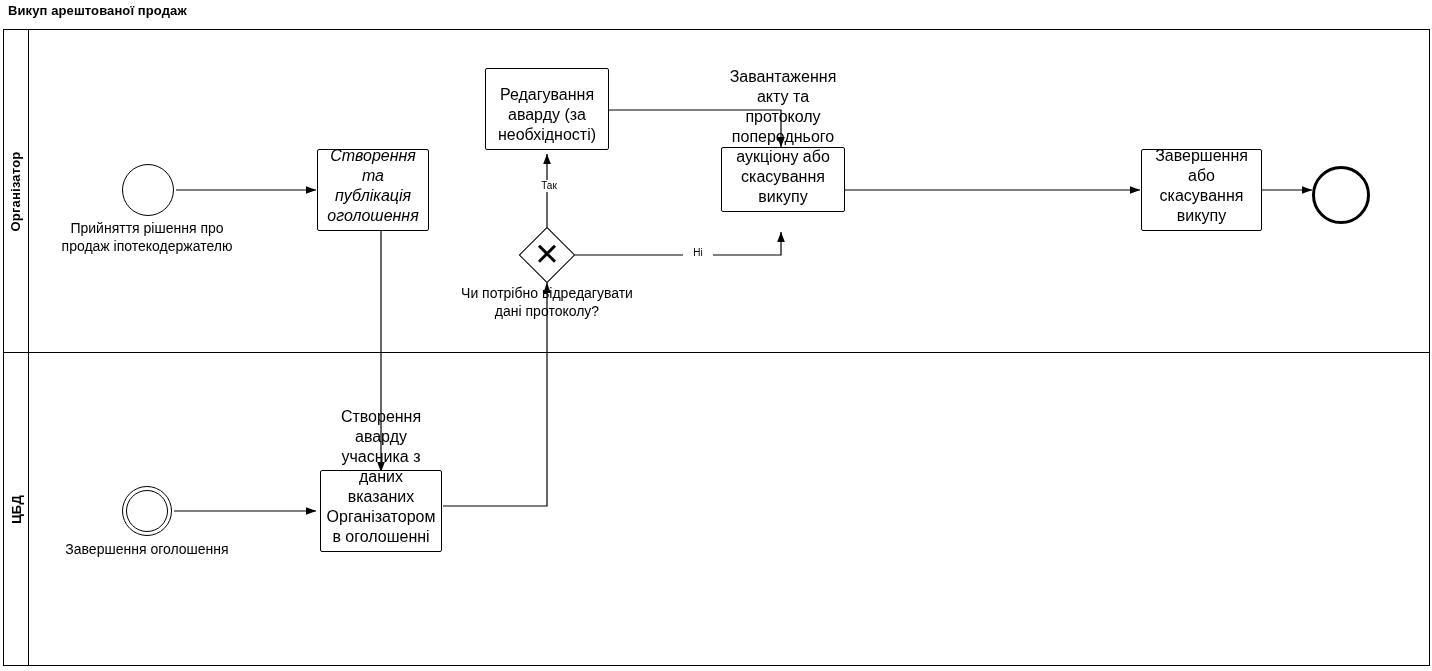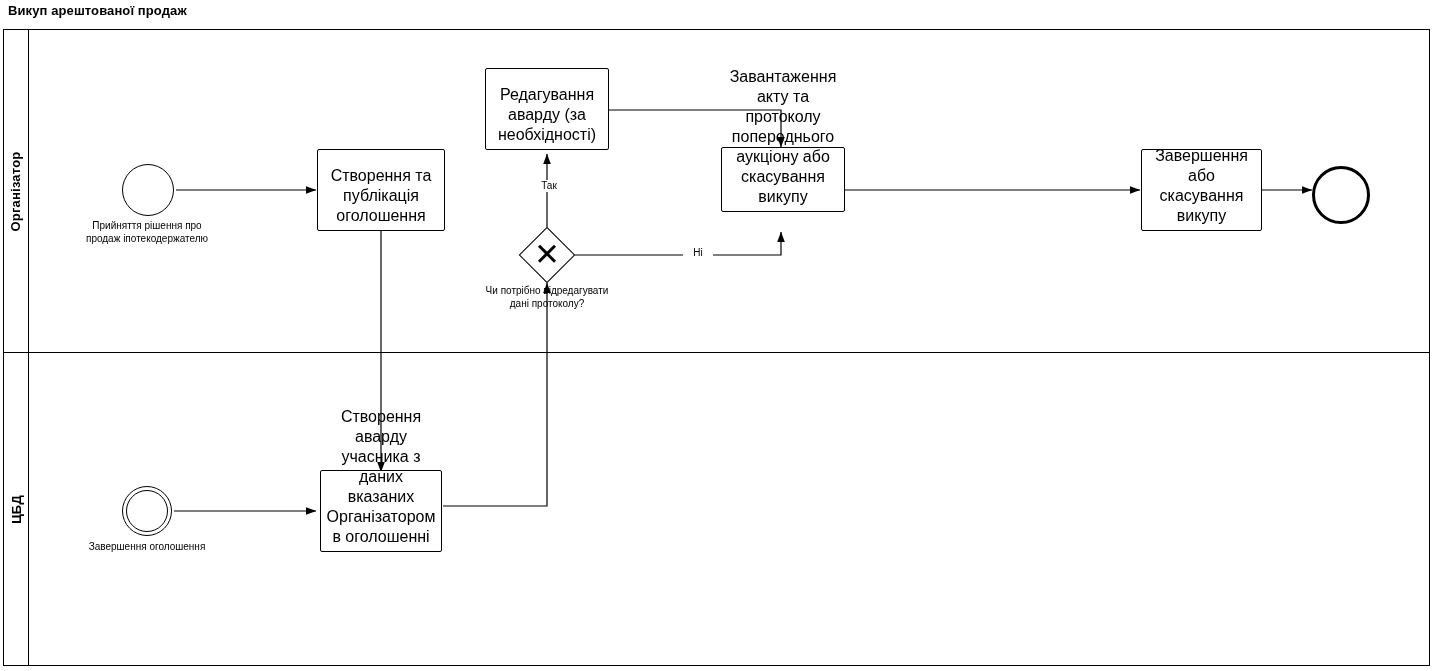--- a/index.html
+++ b/index.html
@@ -131,21 +131,21 @@
     position: absolute;
     font-size: 31px;
     font-weight: bold;
     line-height: 1;
     color: #000000;
     text-align: center;
     font-family: "DejaVu Sans", sans-serif;
   }
   .elabel {
     position: absolute;
-    font-size: 10px;
+    font-size: 14px;
     line-height: 1.25;
     text-align: center;
     color: #000000;
     white-space: pre-line;
   }
   .flowlabel {
     position: absolute;
     font-size: 10px;
     line-height: 1.2;
     text-align: center;
@@ -207,21 +207,21 @@
 
   <div class="event start" style="left:122px; top:164px; width:52px; height:52px;"></div>
   <div class="elabel" style="left:47px; top:220px; width:200px;">Прийняття рішення про
 продаж іпотекодержателю</div>
 
   <div class="event end" style="left:1312px; top:166px; width:58px; height:58px;"></div>
 
   <div class="event intermediate" style="left:122px; top:486px; width:50px; height:50px;"></div>
   <div class="elabel" style="left:52px; top:541px; width:190px;">Завершення оголошення</div>
 
-  <div class="task" style="left:317px; top:149px; width:128px; height:82px;">
+  <div class="task" style="left:317px; top:149px; width:112px; height:82px;font-style:italic;">
     <span>Створення та публікація оголошення</span>
   </div>
 
   <div class="task" style="left:485px; top:68px; width:124px; height:82px;">
     <span>Редагування аварду (за необхідності)</span>
   </div>
 
   <div class="task" style="left:721px; top:147px; width:124px; height:65px;">
     <span>Завантаження акту та протоколу попереднього аукціону або скасування викупу</span>
   </div>

